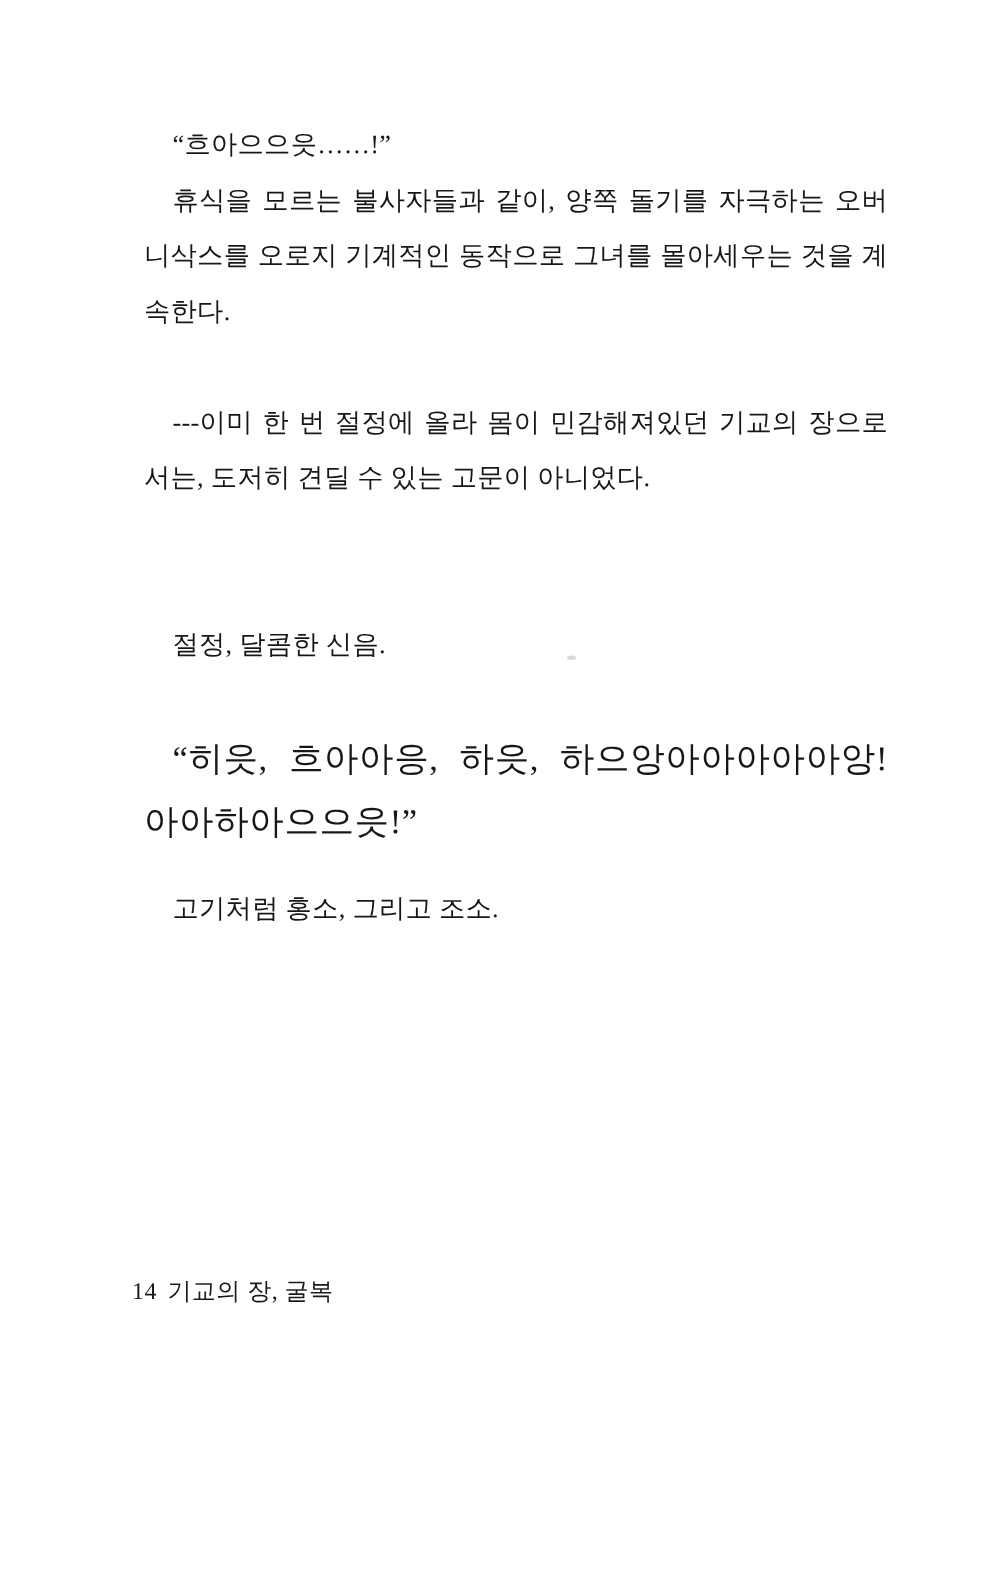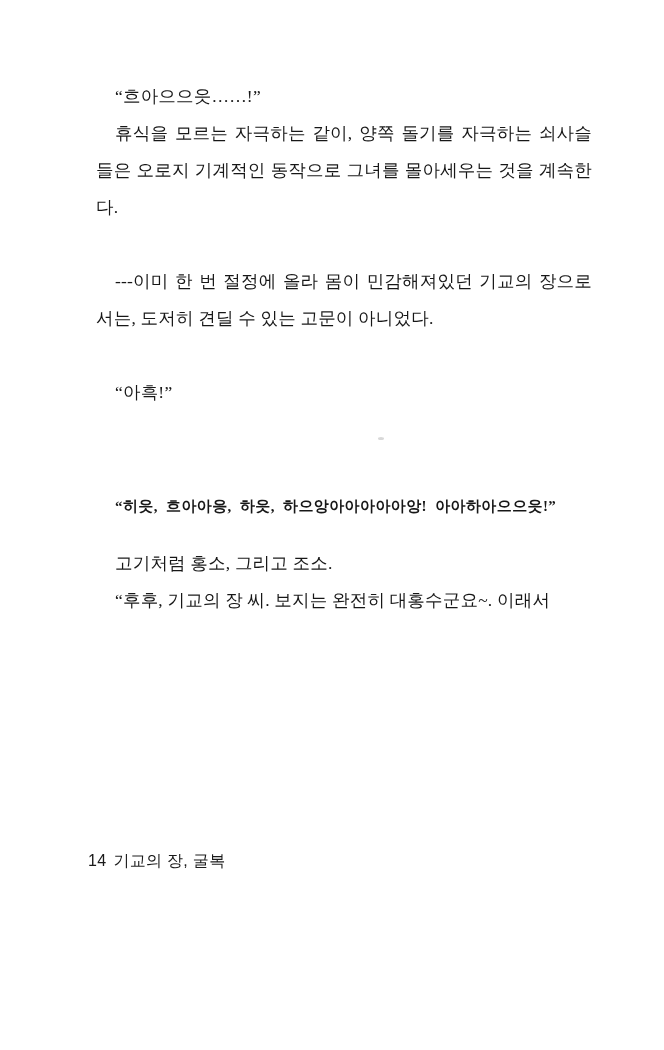--- a/index.html
+++ b/index.html
@@ -38,32 +38,32 @@
   .indent {
     text-indent: 19px;
   }
   .gap {
     height: 37px;
   }
   .gap-small {
     height: 18px;
   }
   .shout {
-    font-size: 15px;
-    font-weight: bold;
+    font-size: 23px;
+    font-weight: normal;
     line-height: 42px;
     text-indent: 19px;
     letter-spacing: 0.4px;
     word-spacing: 4px;
   }
   .footer {
     position: absolute;
     left: 88px;
     bottom: 46px;
-    font-family: Liberation Sans, sans-serif;
+    font-family: Liberation Serif, serif;
     font-size: 16px;
     letter-spacing: 0.3px;
     color: #1a1a1a;
   }
   .footer .pagenum {
     margin-right: 7px;
   }
   .smudge {
     position: absolute;
     left: 378px;
@@ -75,41 +75,40 @@
   }
 </style>
 </head>
 <body>
 
 <div class="page">
 
   <div class="body-text">
 
     <p class="indent">“흐아으으읏……!”</p>
-    <p class="indent">휴식을 모르는 자극하는 같이, 양쪽 돌기를 자극하는 쇠사슬들은 오로지 기계적인 동작으로 그녀를 몰아세우는 것을 계속한다.</p>
+    <p class="indent">휴식을 모르는 불사자들과 같이, 양쪽 돌기를 자극하는 오버니삭스를 오로지 기계적인 동작으로 그녀를 몰아세우는 것을 계속한다.</p>
 
     <div class="gap"></div>
 
     <p class="indent">---이미 한 번 절정에 올라 몸이 민감해져있던 기교의 장으로서는, 도저히 견딜 수 있는 고문이 아니었다.</p>
 
     <div class="gap"></div>
 
-    <p class="indent">“아흑!”</p>
 
     <div class="gap"></div>
 
+    <p class="indent">절정, 달콤한 신음.</p>
 
     <div class="gap"></div>
 
     <p class="shout">“히읏, 흐아아응, 하읏, 하으앙아아아아아앙! 아아하아으으읏!”</p>
 
     <div class="gap-small"></div>
 
     <p class="indent">고기처럼 홍소, 그리고 조소.</p>
-    <p class="indent">“후후, 기교의 장 씨. 보지는 완전히 대홍수군요~. 이래서</p>
 
   </div>
 
   <div class="smudge"></div>
 
   <div class="footer">
     <span class="pagenum">14</span><span>기교의 장, 굴복</span>
   </div>
 
 </div>

